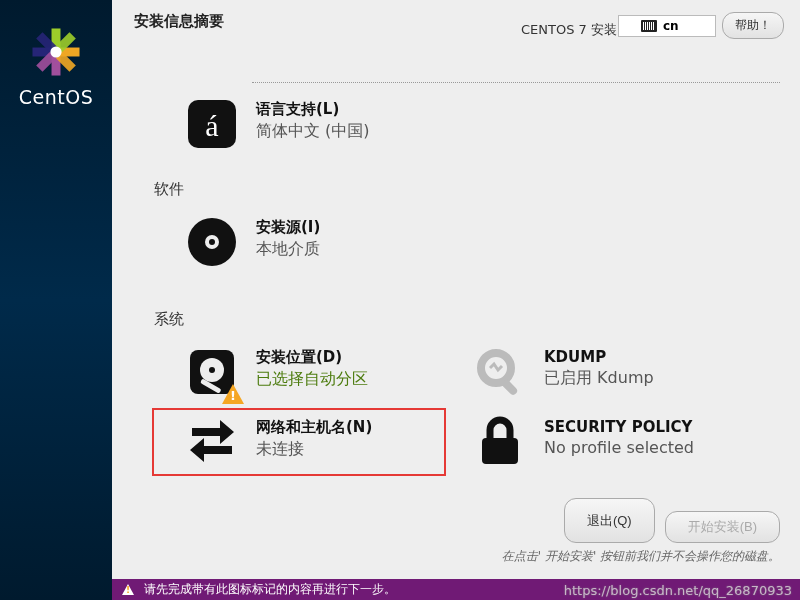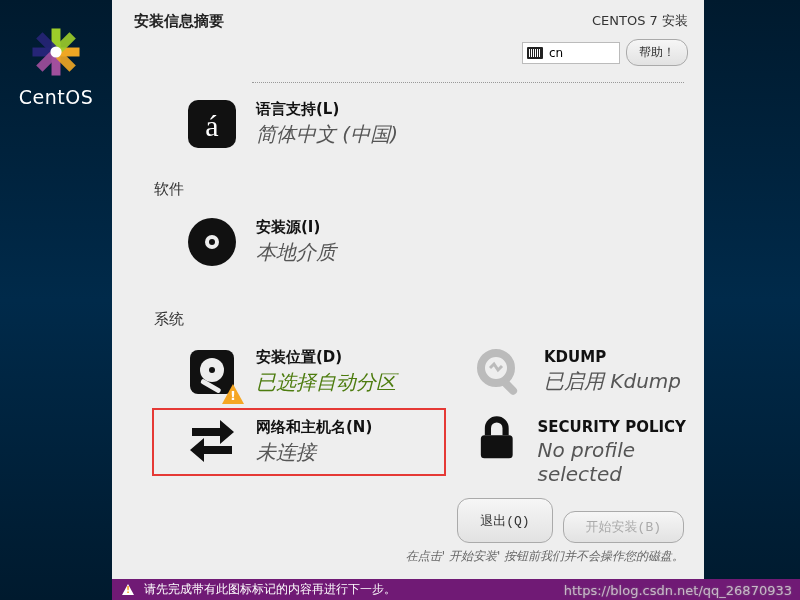--- a/index.html
+++ b/index.html
@@ -19,66 +19,66 @@
     padding-top: 24px;
   }
   .logo-svg { width: 56px; height: 56px; }
   .brand {
     color: #fff; font-size: 19px; font-weight: 400;
     margin-top: 6px; letter-spacing: 0.5px;
   }
   .main {
     position: absolute;
     left: 112px; top: 0;
-    width: 592px; height: 579px;
+    width: 688px; height: 579px;
     background: #eeeeee;
   }
   .header {
     display: flex; justify-content: space-between;
     padding: 12px 16px 8px 22px;
   }
   .header-left { font-size: 15px; font-weight: 700; color: #222; }
-  .header-right { display: flex; flex-direction: column; align-items: flex-end; gap: 9px; }
+  .header-right { display: flex; align-items: flex-end; gap: 1px; }
   .installer-title { font-size: 13px; color: #333; }
   .hr-row { display: flex; gap: 6px; align-items: center; }
   .kb-box {
     background: #fff; border: 1px solid #bbb;
-    width: 98px; padding: 3px 4px;
+    width: 98px; padding: 3px 22px;
     display: flex; align-items: center; gap: 6px;
-    font-size: 12px; font-weight: 400; text-align: right;
+    font-size: 12px; font-weight: 700; text-align: right;
   }
   .kb-icon { width: 16px; height: 12px; background:#222; display:inline-block; position:relative; border-radius:1px;}
   .kb-icon::after{content:'';position:absolute;inset:2px;background:repeating-linear-gradient(90deg,#fff 0 1px,#222 1px 2px);}
   .btn {
     background: #e9e9e9;
     background: linear-gradient(to bottom, #f6f6f6, #e2e2e2);
     border: 1px solid #aaa;
     padding: 4px 12px;
     font-size: 12px; color: #333;
-    cursor: pointer; border-radius: 12px; font-family: Liberation Mono, monospace;
+    cursor: pointer; border-radius: 12px;
   }
   .content {
     position: absolute;
     left: 0; top: 60px; right: 0; bottom: 0;
     overflow: hidden;
   }
   .divider-top {
     position:absolute; top:22px; left:140px; right:20px;
     border-top:1px dotted #999;
   }
   .spoke-item {
     position: absolute;
     display: flex; align-items: flex-start;
     gap: 16px;
     cursor: pointer;
   }
   .spoke-icon { width: 56px; height: 56px; position:relative; }
   .spoke-text { padding-top: 4px; }
   .spoke-title { font-size: 15px; font-weight: 700; color: #111; }
-  .spoke-sub { font-size: 20px; font-style: italic; color: #555; margin-top: 2px;}
+  .spoke-sub { font-size: 16px; color: #555; margin-top: 2px;}
   .spoke-sub.warn { color: #4d7c0f; }
   .cat-label {
     position: absolute; font-size: 15px; color: #333;
   }
   .highlight-box {
     position: absolute;
     border: 2px solid #e53935;
     pointer-events: none;
   }
   .warn-triangle {

